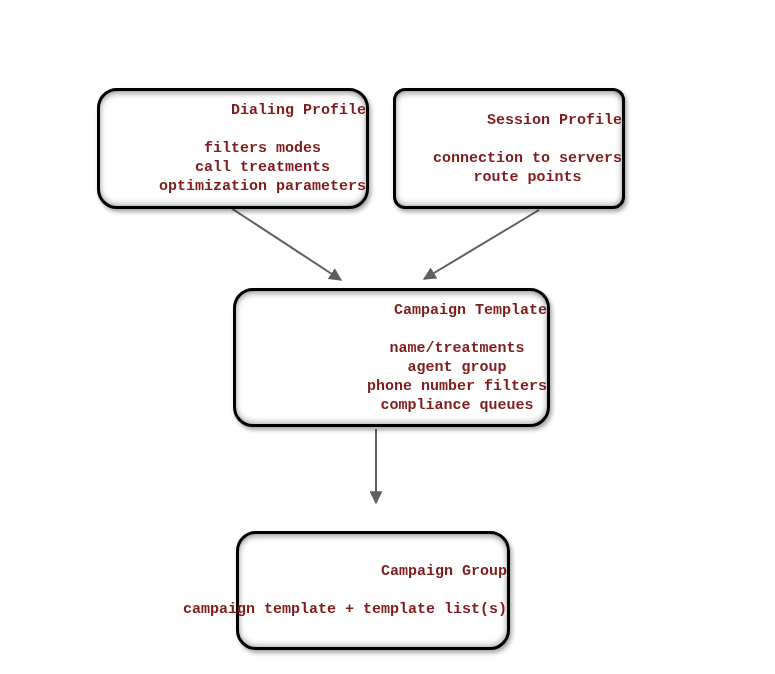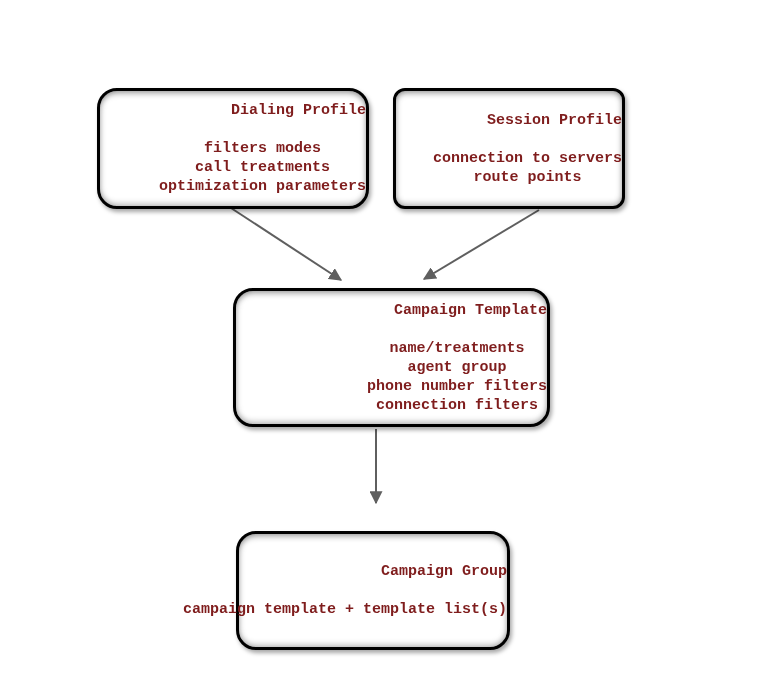--- a/index.html
+++ b/index.html
@@ -95,21 +95,21 @@
       <div class="node-line">route points</div>
     </div>
   </div>
 
   <div class="node node-template">
     <div class="node-title">Campaign Template</div>
     <div class="node-lines">
       <div class="node-line">name/treatments</div>
       <div class="node-line">agent group</div>
       <div class="node-line">phone number filters</div>
-      <div class="node-line">connection filters</div>
+      <div class="node-line">compliance queues</div>
     </div>
   </div>
 
   <div class="node node-group">
     <div class="node-title">Campaign Group</div>
     <div class="node-lines">
       <div class="node-line">campaign template + template list(s)</div>
     </div>
   </div>
 

